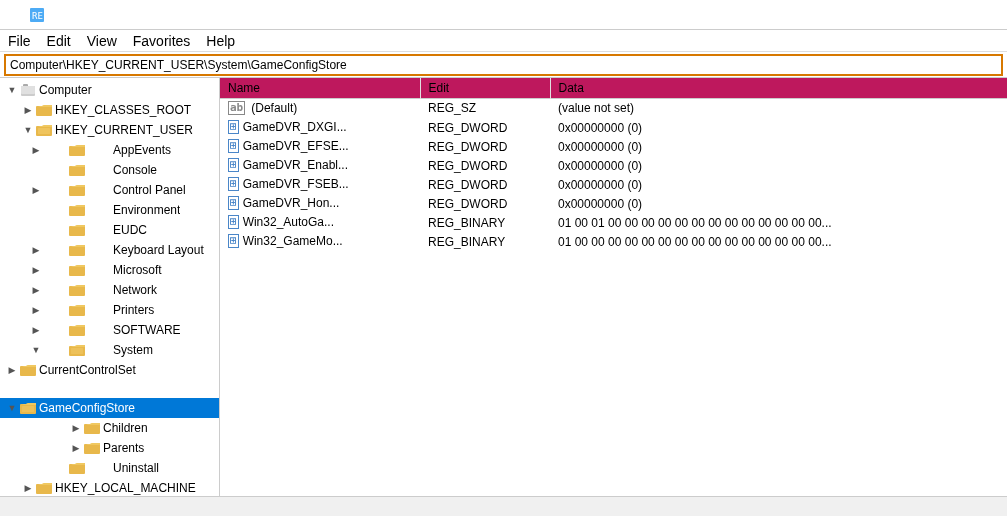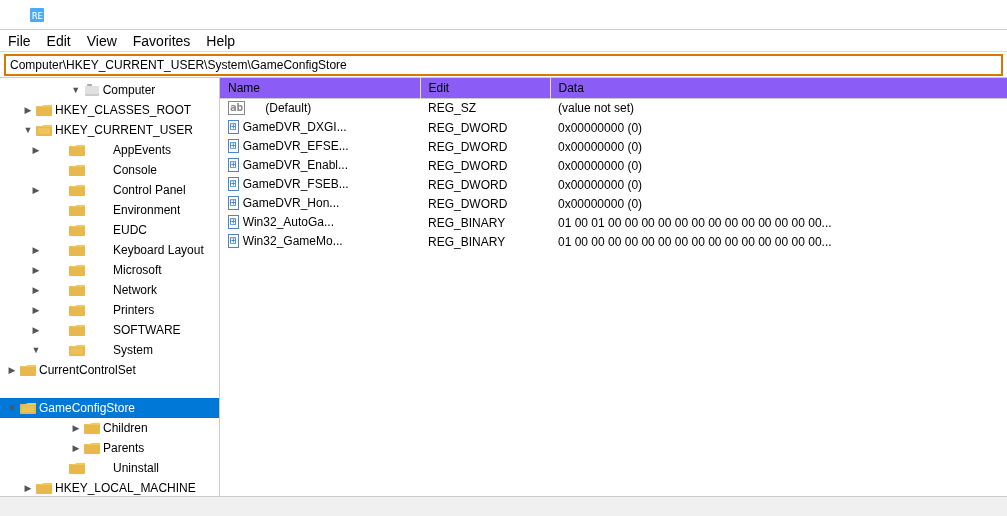--- a/index.html
+++ b/index.html
@@ -132,21 +132,21 @@
       flex-shrink: 0;
     }
 
     .tree-label {
       font-size: 12px;
       overflow: hidden;
       text-overflow: ellipsis;
     }
 
     
-    .indent-0 { padding-left: 4px; justify-content: center; }
+    .indent-0 { padding-left: 4px; }
     .indent-1 { padding-left: 20px; }
     .indent-2 { padding-left: 28px; gap: 25px; }
     .indent-3 { }
     .indent-4 { padding-left: 68px; }
 
     .detail-pane {
       flex: 1;
       background: #fff;
       overflow-y: auto;
     }
@@ -160,21 +160,21 @@
       border-bottom: 1px solid #ccc;
     }
     .detail-table th {
       text-align: left;
       padding: 3px 8px;
       font-weight: normal;
       font-size: 12px;
       border-right: 1px solid #e0e0e0;
       position: sticky;
       top: 0;
-      background: #8b5cf6;
+      background: #be185d;
       cursor: pointer;
     }
     .detail-table th:last-child { border-right: none; }
     .detail-table td {
       padding: 2px 8px;
       font-size: 12px;
       border-bottom: 1px solid transparent;
       white-space: nowrap;
     }
     .detail-table td:first-child {
@@ -435,21 +435,21 @@
     <table class="detail-table">
       <thead>
         <tr>
           <th style="width:200px">Name</th>
           <th style="width:130px">Edit</th>
           <th>Data</th>
         </tr>
       </thead>
       <tbody id="detail-tbody">
       <tr>
-            <td style="display: flex; align-items: center; gap: 20px;">
+            <td style="display: flex; align-items: center; gap: 6px;">
               <span style="font-size: 11px; font-family: monospace; color: rgb(136, 136, 136); border: 1px solid currentcolor; padding: 0px 1px; line-height: 12px; font-weight: bold;">ab</span>
               <span>(Default)</span>
             </td>
             <td>REG_SZ</td>
             <td>(value not set)</td>
           </tr>
           <tr>
             <td style="display: flex; align-items: center; gap: 4px;">
               <span style="font-size: 11px; font-family: monospace; color: rgb(74, 134, 200); border: 1px solid currentcolor; padding: 0px 1px; line-height: 12px; font-weight: bold;">⊞</span>
               <span>GameDVR_DXGI...</span>

